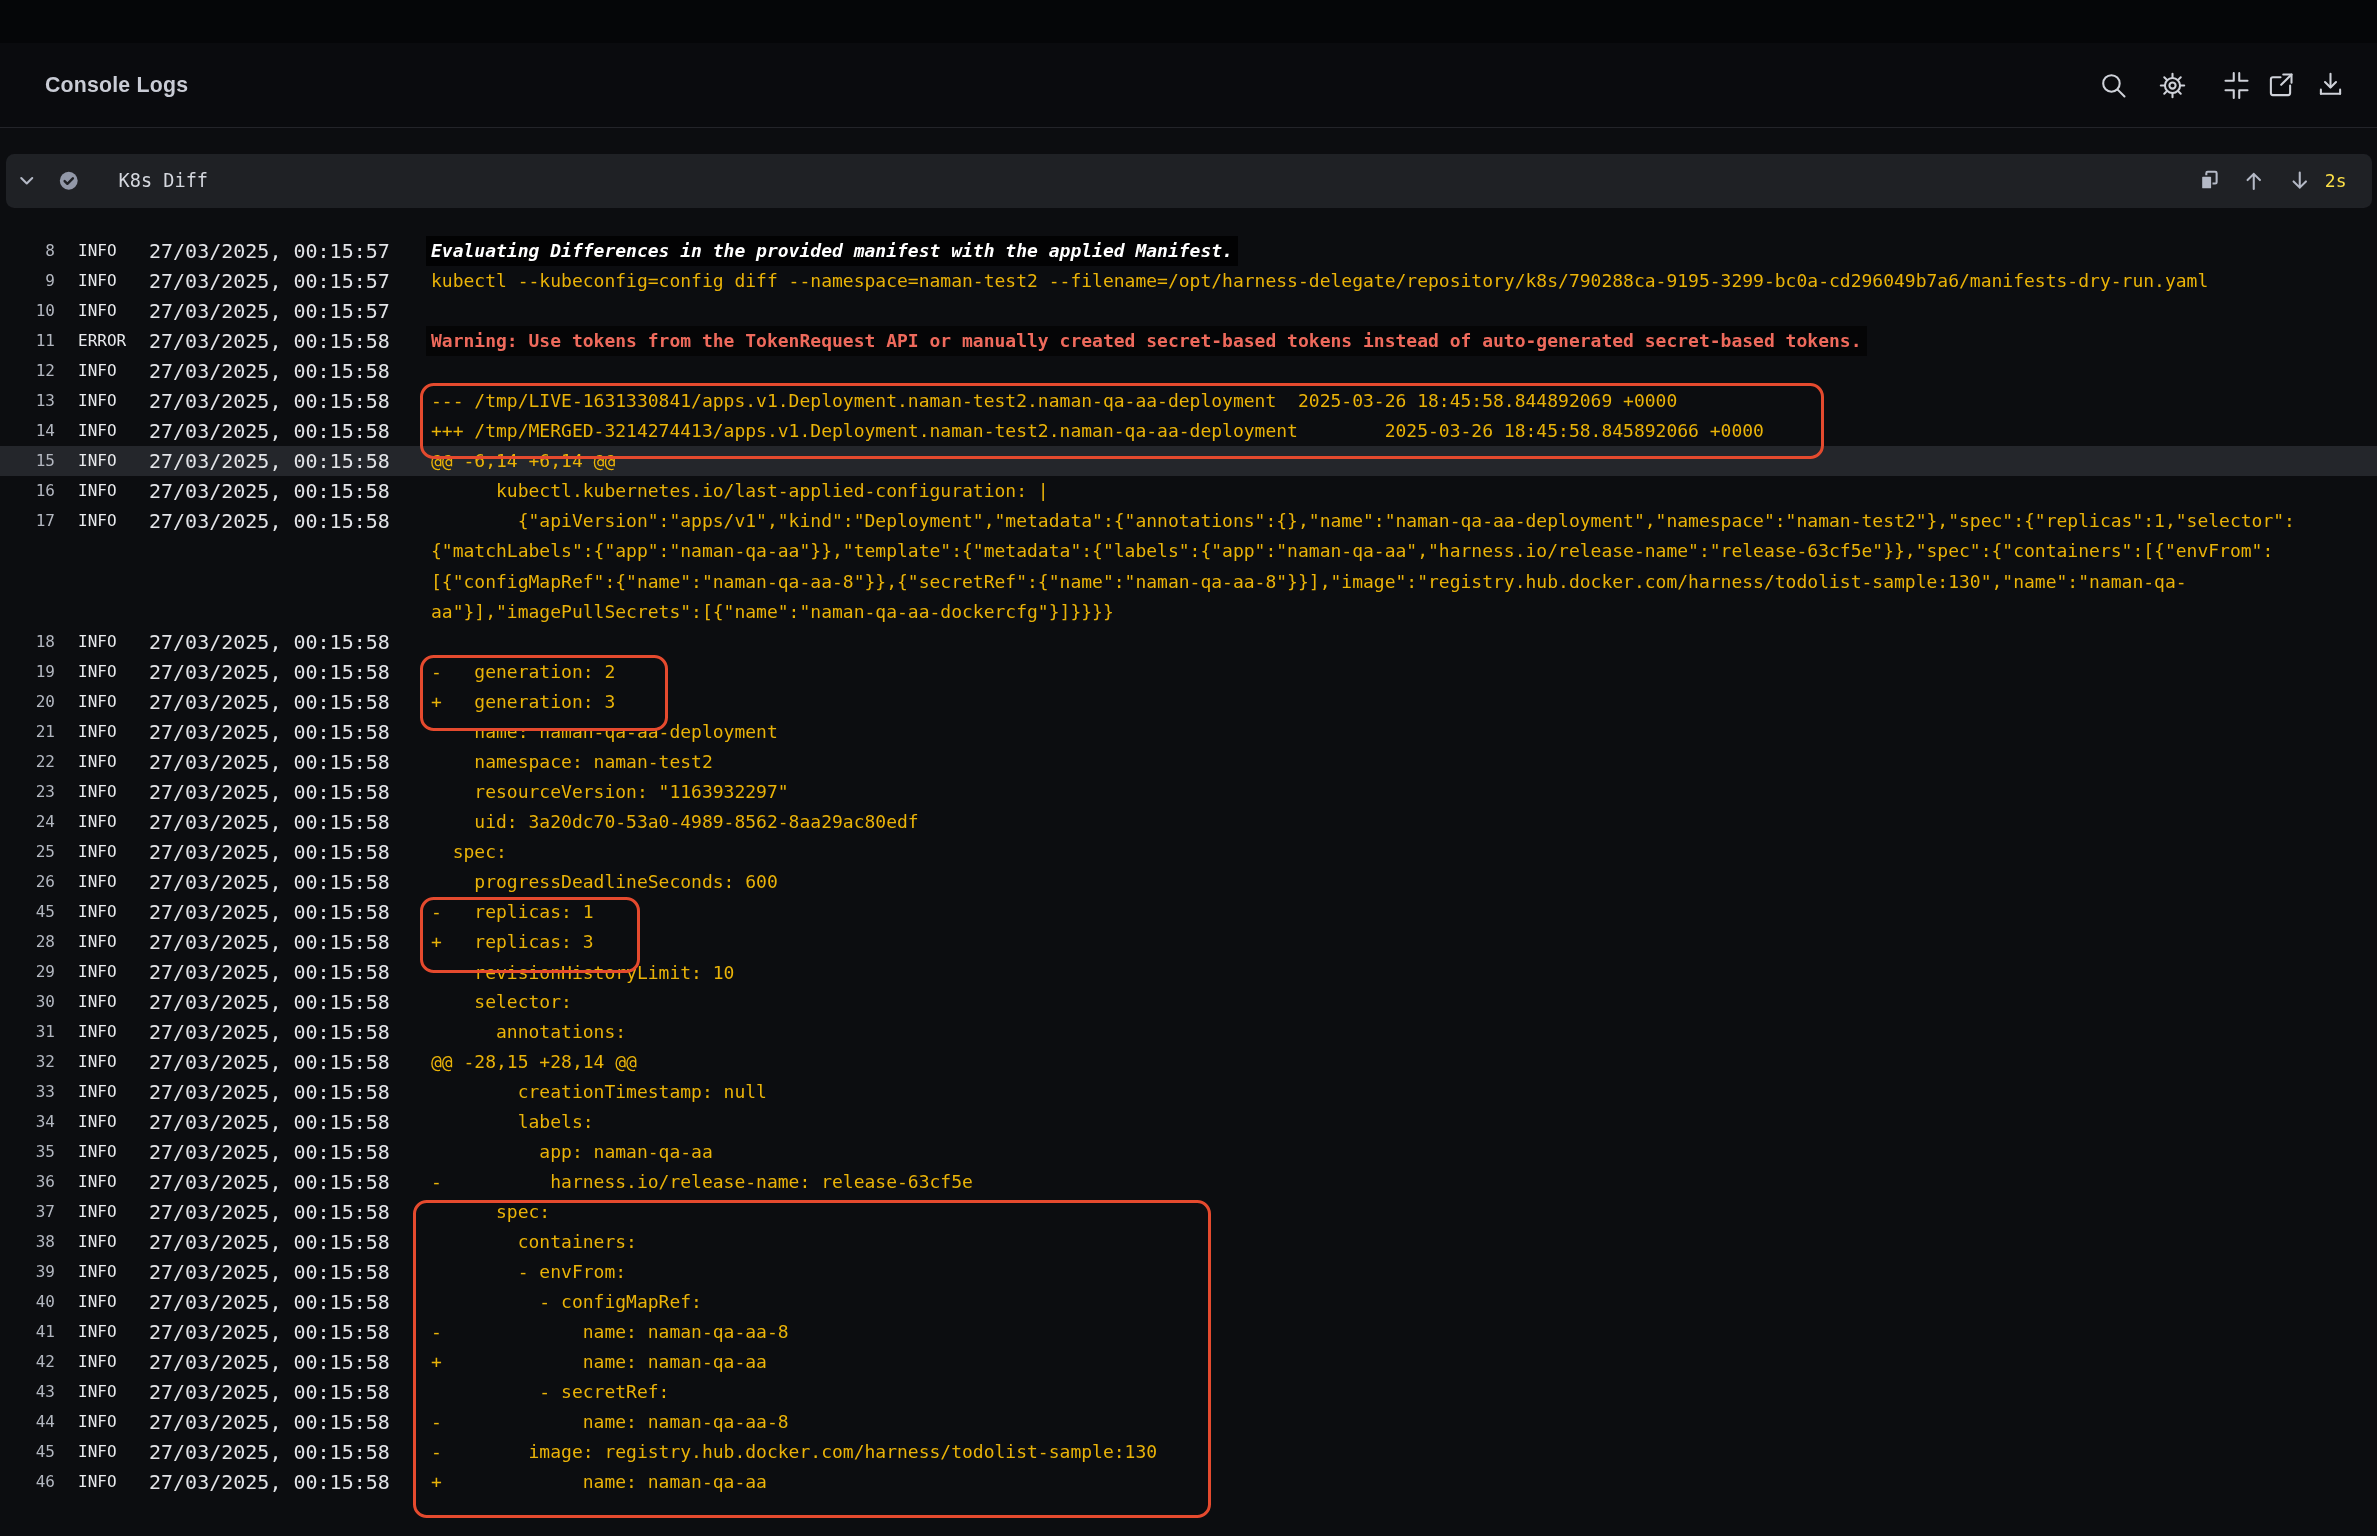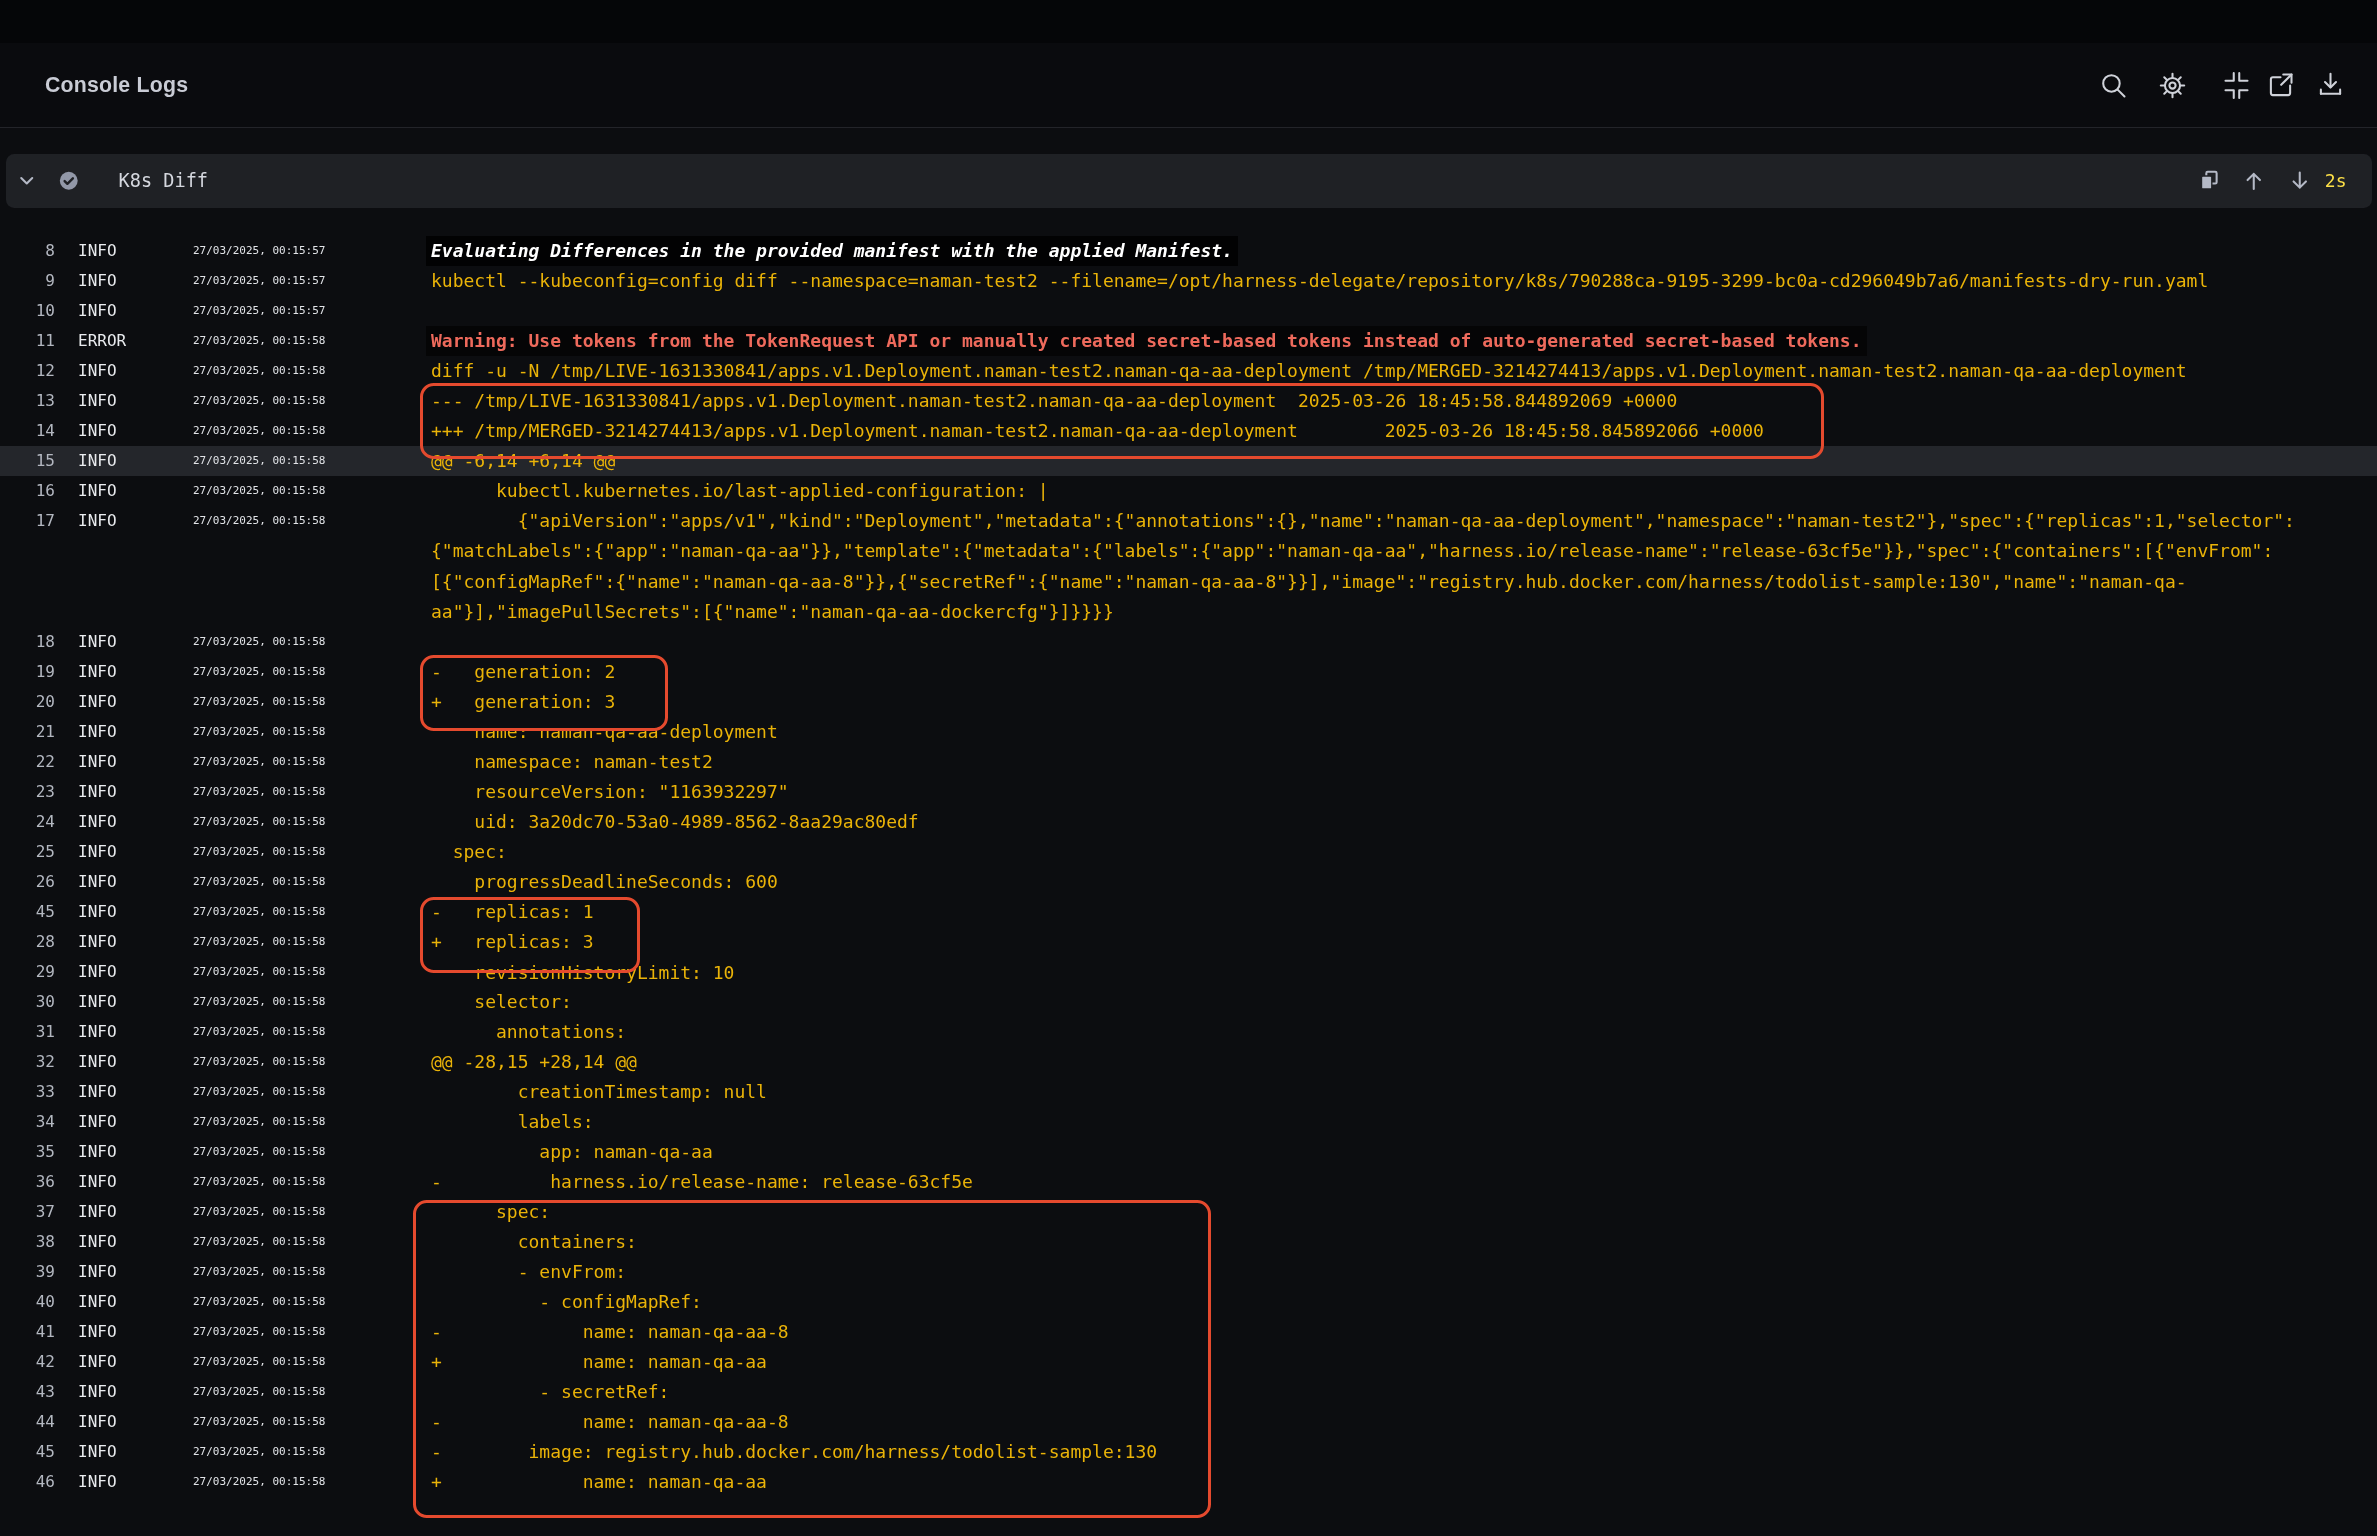--- a/index.html
+++ b/index.html
@@ -28,21 +28,21 @@
   .step-duration{position:absolute;right:25px;top:0;height:54px;line-height:54px;
                  font-size:18px;color:#fde047;}
 
   
   .logs{position:absolute;left:0;top:236px;width:100%;}
   .entry{position:relative;width:100%;}
   .entry.hl{background:#24262b;}
   .num{position:absolute;left:0;top:0;width:55px;text-align:right;font-size:16px;
        line-height:30px;color:#b3b7c0;}
   .level{position:absolute;left:78px;top:0;font-size:16px;line-height:30px;color:#e9ebee;}
-  .time{position:absolute;left:149px;top:0;font-size:11px;line-height:30px;color:#e2e4e8;margin-left:44px;}
+  .time{position:absolute;left:149px;top:0;font-size:20px;line-height:30px;color:#e2e4e8;}
   .mrow{position:absolute;left:431px;font-size:18px;line-height:30px;white-space:pre;
         color:#eab308;}
   .mrow.strong{font-weight:700;color:#ffffff;background:#020203;padding:0 5.5px;margin-left:-5.5px;}
   .mrow.error{font-weight:700;color:#ee6a5c;background:#050506;padding:0 5.5px;margin-left:-5.5px;}
   .annot{position:absolute;border:3.4px solid #e54a2e;border-radius:13.8px;pointer-events:none;}
 </style>
 </head>
 <body>
 
 <div class="top-strip"></div>
@@ -172,21 +172,20 @@
     <div class="entry" style="height: 30px;">
       <span class="num">11</span>
       <span class="level">ERROR</span>
       <span class="time">27/03/2025, 00:15:58</span>
       <span class="mrow error" style="top: 0px;">Warning: Use tokens from the TokenRequest API or manually created secret-based tokens instead of auto-generated secret-based tokens.</span>
     </div>
     <div class="entry" style="height: 30px;">
       <span class="num">12</span>
       <span class="level">INFO</span>
       <span class="time">27/03/2025, 00:15:58</span>
-      <span class="mrow" style="top: 0px;">diff -u -N /tmp/LIVE-1631330841/apps.v1.Deployment.naman-test2.naman-qa-aa-deployment /tmp/MERGED-3214274413/apps.v1.Deployment.naman-test2.naman-qa-aa-deployment</span>
     </div>
     <div class="entry" style="height: 30px;">
       <span class="num">13</span>
       <span class="level">INFO</span>
       <span class="time">27/03/2025, 00:15:58</span>
       <span class="mrow" style="top: 0px;">--- /tmp/LIVE-1631330841/apps.v1.Deployment.naman-test2.naman-qa-aa-deployment  2025-03-26 18:45:58.844892069 +0000</span>
     </div>
     <div class="entry" style="height: 30px;">
       <span class="num">14</span>
       <span class="level">INFO</span>

